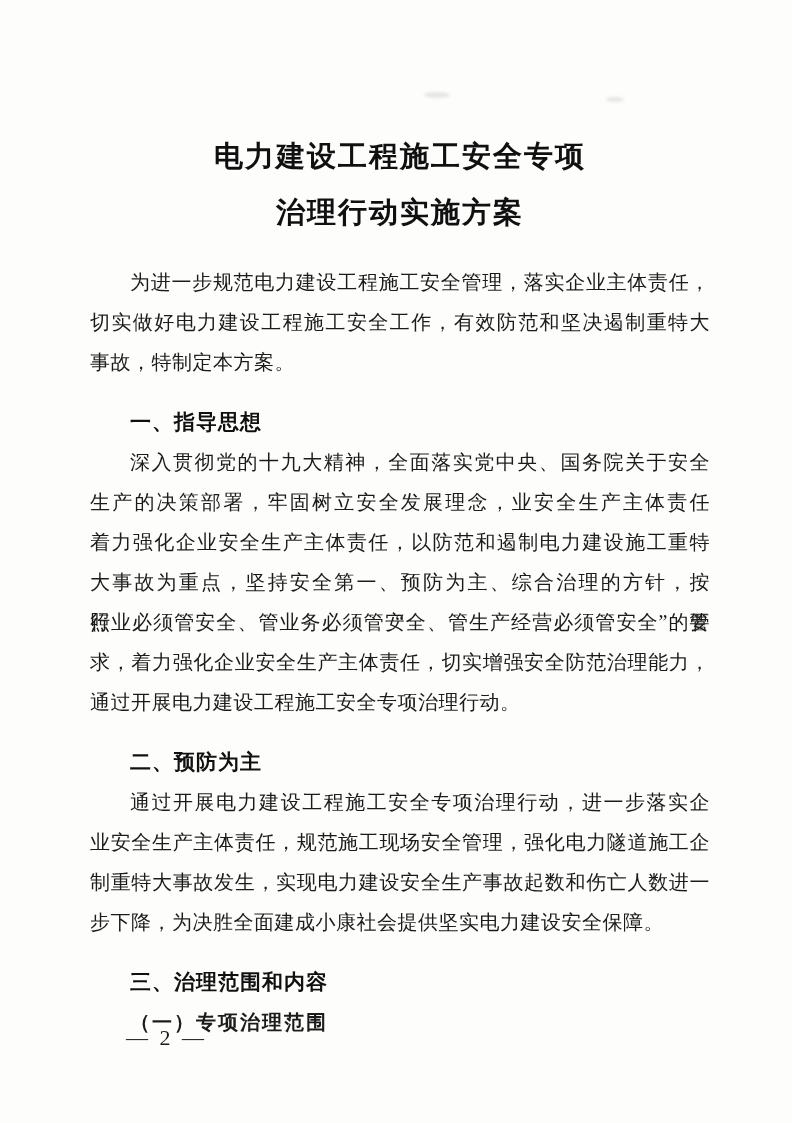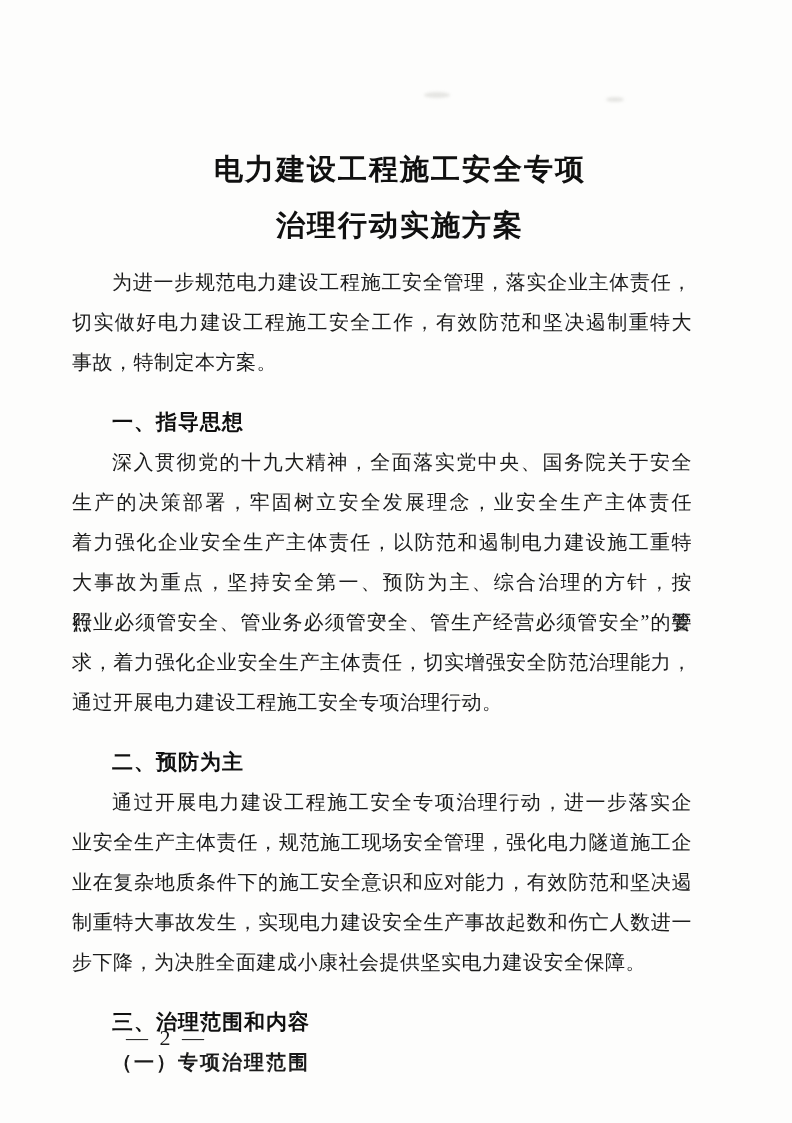--- a/index.html
+++ b/index.html
@@ -8,35 +8,35 @@
     width: 792px;
     height: 1123px;
     margin: 0 auto;
     background: #fdfdfc;
     overflow: hidden;
     color: #1b1b1b;
     font-family: "Liberation Serif", "DejaVu Serif", serif;
   }
   .title-block {
     position: absolute;
-    top: 141px;
+    top: 128px;
     left: 90px;
     width: 620px;
     text-align: center;
     font-family: "Liberation Sans", "DejaVu Sans", sans-serif;
     font-weight: 700;
     font-size: 29px;
     line-height: 56px;
     letter-spacing: 2px;
     color: #101010;
   }
   .body-block {
     position: absolute;
     top: 262px;
-    left: 72px;
+    left: 90px;
     width: 620px;
   }
   .line {
     height: 40px;
     line-height: 40px;
     font-size: 20px;
     letter-spacing: 0.5px;
   }
   .fill {
     text-align: justify;
@@ -97,21 +97,20 @@
     <div class="line indent fill">深入贯彻党的十九大精神，全面落实党中央、国务院关于安全</div>
     <div class="line fill">生产的决策部署，牢固树立安全发展理念，业安全生产主体责任</div>
     <div class="line fill">着力强化企业安全生产主体责任，以防范和遏制电力建设施工重特</div>
     <div class="line fill">大事故为重点，坚持安全第一、预防为主、综合治理的方针，按照“管</div>
     <div class="line fill">行业必须管安全、管业务必须管安全、管生产经营必须管安全”的要</div>
     <div class="line fill">求，着力强化企业安全生产主体责任，切实增强安全防范治理能力，</div>
     <div class="line end">通过开展电力建设工程施工安全专项治理行动。</div>
     <div class="line heading">二、预防为主</div>
     <div class="line indent fill">通过开展电力建设工程施工安全专项治理行动，进一步落实企</div>
     <div class="line fill">业安全生产主体责任，规范施工现场安全管理，强化电力隧道施工企</div>
-    <div class="line fill">业在复杂地质条件下的施工安全意识和应对能力，有效防范和坚决遏</div>
     <div class="line fill">制重特大事故发生，实现电力建设安全生产事故起数和伤亡人数进一</div>
     <div class="line end">步下降，为决胜全面建成小康社会提供坚实电力建设安全保障。</div>
     <div class="line heading">三、治理范围和内容</div>
     <div class="line sub">（一）专项治理范围</div>
   </div>
 
   <div class="footer">— 2 —</div>
 
 </div>
 

